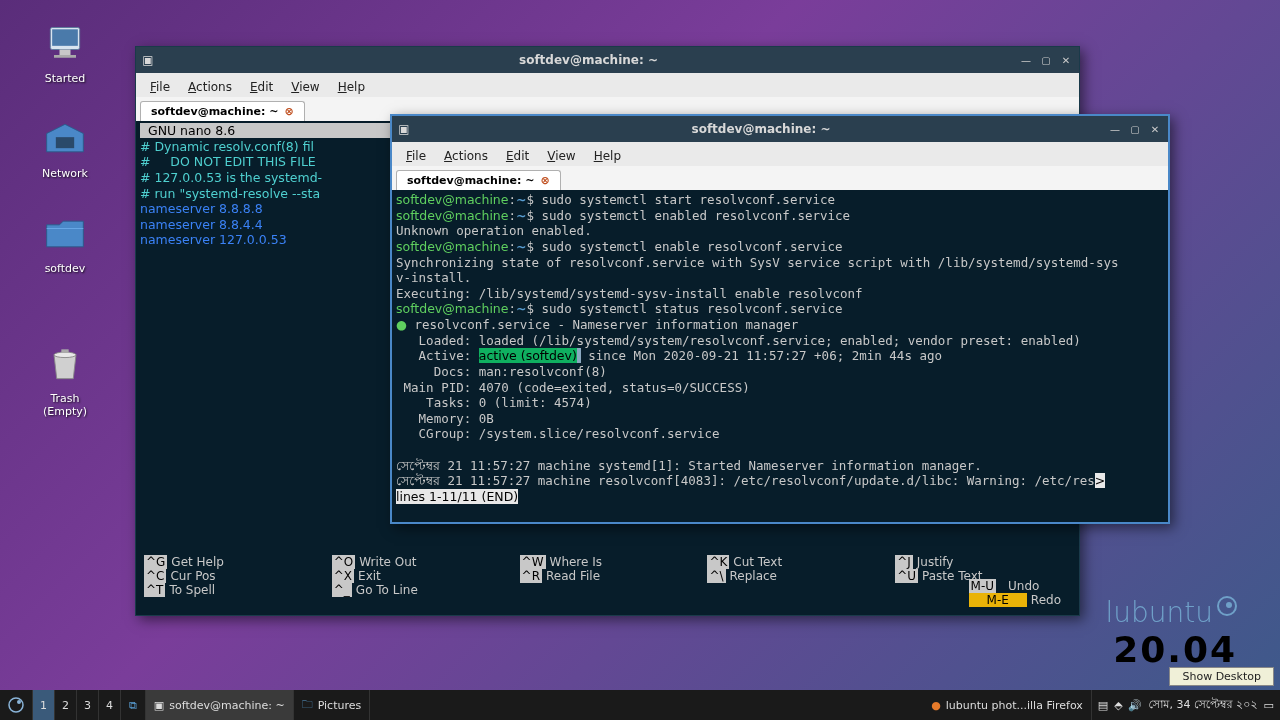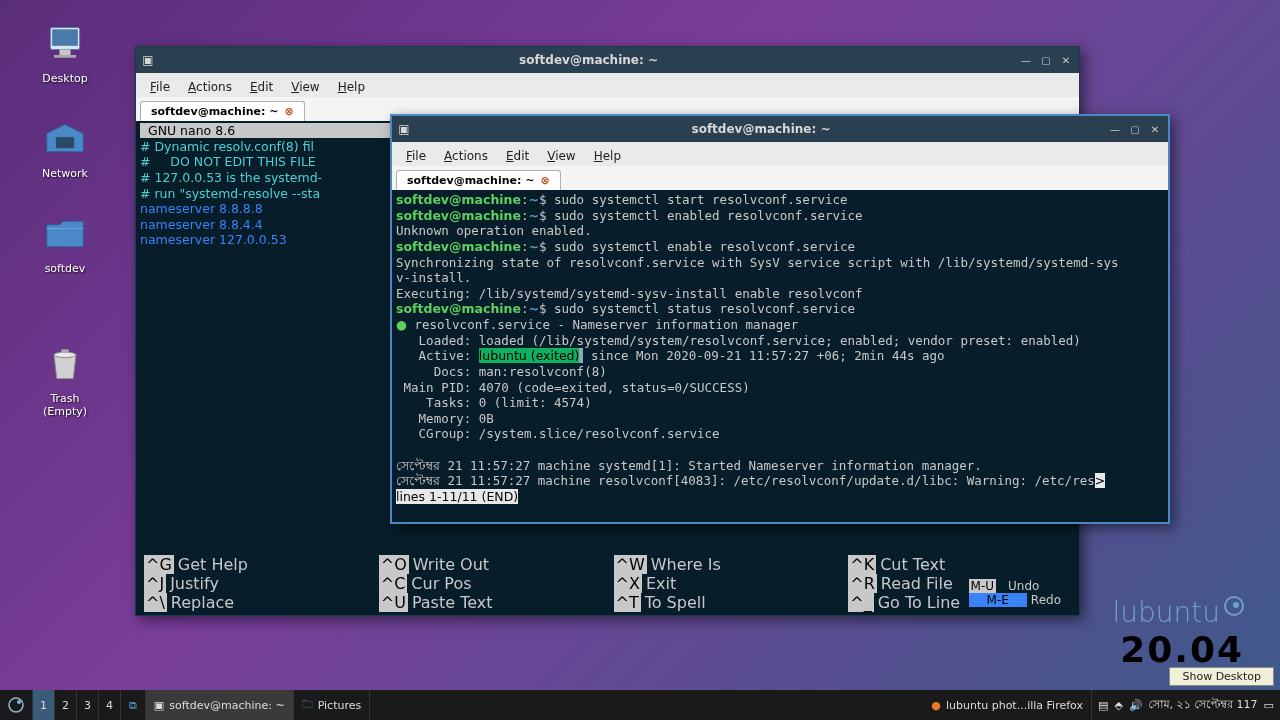--- a/index.html
+++ b/index.html
@@ -4,45 +4,45 @@
 <style>
 *{margin:0;padding:0;box-sizing:border-box;font-family:"DejaVu Sans",Arial,sans-serif}
 body{width:1280px;height:720px;overflow:hidden;background:linear-gradient(135deg,#5a2d7a 0%,#7a3d9a 40%,#3d5a8a 100%);position:relative}
 .desktop-icon{position:absolute;width:70px;text-align:center;color:#fff;font-size:11px;text-shadow:1px 1px 2px rgba(0,0,0,.8);cursor:pointer}
 .desktop-icon .ico{width:48px;height:48px;margin:0 auto 4px;display:flex;align-items:center;justify-content:center}
 .desktop-icon svg{width:44px;height:44px}
 #ico-computer{left:30px;top:20px}
 #ico-network{left:30px;top:115px}
 #ico-softdev{left:30px;top:210px}
 #ico-trash{left:30px;top:340px}
-.lubuntu-brand{position:absolute;right:36px;bottom:50px;text-align:right;color:#6fa0c8;font-size:28px;font-weight:300}
+.lubuntu-brand{position:absolute;right:43px;bottom:50px;text-align:right;color:#6fa0c8;font-size:28px;font-weight:300}
 .lubuntu-brand .ver{font-size:36px;font-weight:700;color:#000000;letter-spacing:2px}
 .lubuntu-brand .dot{display:inline-block;width:20px;height:20px;border:2px solid #6fa0c8;border-radius:50%;vertical-align:top;margin-left:4px;position:relative}
 .lubuntu-brand .dot::after{content:"";position:absolute;width:6px;height:6px;background:#6fa0c8;border-radius:50%;top:4px;right:3px}
 .win{position:absolute;background:#071d2a;border:1px solid #1a3a4a;box-shadow:4px 4px 12px rgba(0,0,0,.5)}
 .titlebar{height:26px;background:#2a3f4f;display:flex;align-items:center;color:#d8d8d8;font-size:12px;padding:0 4px}
 .titlebar .ticon{width:16px;height:16px;margin-right:6px;display:flex;align-items:center;justify-content:center}
 .titlebar .ttl{flex:1;text-align:center;font-weight:700}
 .titlebar .wbtn{width:18px;height:18px;margin-left:2px;color:#ccc;font-size:10px;display:flex;align-items:center;justify-content:center;cursor:pointer}
 .menubar{height:24px;background:#eaeaea;display:flex;align-items:flex-end;padding:0 6px;font-size:12px;color:#222;gap:2px}
 .menubar span{padding:3px 8px;cursor:pointer}
 .menubar span u{text-decoration:underline}
 .tabbar{height:24px;background:#f4f4f4;display:flex;align-items:flex-end;padding:0 4px;gap:2px}
 .tab{background:#fff;border:1px solid #b0b0b0;border-bottom:none;border-radius:3px 3px 0 0;padding:3px 10px;font-size:11px;display:flex;align-items:center;gap:6px}
 .tab .x{color:#c05020;font-weight:700;cursor:pointer}
 .term{font-family:"DejaVu Sans Mono","Courier New",monospace;font-size:12.5px;line-height:1.25;padding:2px 4px;color:#c8c8c8;white-space:pre;overflow:hidden}
-.term .g{color:#5fcf5f;font-weight:700}
+.term .g{color:#5fcf5f;font-weight:400}
 .term .b{color:#5a9fd4;font-weight:700}
 .term .c{color:#4fd0d0}
 .term .w{color:#3b82f6}
 .term .hl{background:#0fb060;color:#000}
 .term .hl2{background:#e8e8e8;color:#000}
 .term .neg{background:#c8c8c8;color:#000}
 .term .cur{background:#8aa8c0;color:#000}
-.nano-footer{display:grid;grid-template-columns:repeat(4,1fr);gap:0 12px;padding:4px 8px;font-family:"DejaVu Sans Mono",monospace;font-size:16px;color:#c8c8c8}
+.nano-footer{display:grid;grid-template-columns:repeat(5,1fr);gap:0 12px;padding:4px 8px;font-family:"DejaVu Sans Mono",monospace;font-size:12px;color:#c8c8c8}
 .nano-footer span .k{background:#c8c8c8;color:#000;padding:0 2px;margin-right:4px}
 .taskbar{position:absolute;bottom:0;left:0;right:0;height:30px;background:#1a1a1a;display:flex;align-items:center;color:#ddd;font-size:11px}
 .taskbar .tbtn{height:100%;padding:0 8px;display:flex;align-items:center;gap:5px;cursor:pointer;border-right:1px solid #333}
 .taskbar .tbtn.active{background:#3a3a3a}
 .taskbar .ws{padding:0 7px;border-right:1px solid #333}
 .taskbar .ws.active{background:#3a5a7a}
 .taskbar .spacer{flex:1}
 .taskbar .tray{display:flex;align-items:center;gap:6px;padding:0 6px}
 .taskbar .tray span{cursor:pointer}
 .show-desktop{position:absolute;right:6px;bottom:34px;background:#f0f0d8;border:1px solid #888;padding:2px 12px;font-size:11px;color:#222}
@@ -56,21 +56,21 @@
 
 <div class="desktop-icon" id="ico-computer">
   <div class="ico">
       <svg viewBox="0 0 48 48">
         <rect x="8" y="6" width="32" height="24" rx="2" fill="#d8e4ef" stroke="#5a7a9a"></rect>
         <rect x="10" y="8" width="28" height="18" fill="#4a7aaa"></rect>
         <rect x="18" y="30" width="12" height="6" fill="#c8c8c8"></rect>
         <rect x="12" y="36" width="24" height="3" fill="#aaa"></rect>
       </svg>
     </div>
-  <div>Desktop</div>
+  <div>Started</div>
 </div>
 <div class="desktop-icon" id="ico-network">
   <div class="ico">
       <svg viewBox="0 0 48 48">
         <path d="M4 18 L24 8 L44 18 L44 38 L4 38 Z" fill="#4a88c8" stroke="#2a5a8a"></path>
         <rect x="14" y="22" width="20" height="12" fill="#2a4a6a"></rect>
       </svg>
     </div>
   <div>Network</div>
 </div>
@@ -138,21 +138,21 @@
       <span><span class="k">^C</span>Cur Pos</span>
       <span><span class="k">^X</span>Exit</span>
       <span><span class="k">^R</span>Read File</span>
       <span><span class="k">^\</span>Replace</span>
       <span><span class="k">^U</span>Paste Text</span>
       <span><span class="k">^T</span>To Spell</span>
       <span><span class="k">^_</span>Go To Line</span>
     </div>
 <div style="position: absolute; right: 18px; bottom: 8px; font-family: monospace; font-size: 12px; color: rgb(200, 200, 200);">
       <div><span class="k" style="background:#c8c8c8;color:#000;padding:0 2px;margin-right:12px">M-U</span>Undo</div>
-      <div><span class="k" style="background:#3b82f6;color:#000;padding:0 18px;margin-right:4px">M-E</span>Redo</div>
+      <div><span class="k" style="background:#eab308;color:#000;padding:0 18px;margin-right:4px">M-E</span>Redo</div>
     </div>
   </div>
 
 <div class="win" id="win2">
   <div class="titlebar">
     <span class="ticon">▣</span>
     <span class="ttl">softdev@machine: ~</span>
     <span class="wbtn">—</span>
     <span class="wbtn">▢</span>
     <span class="wbtn">✕</span>
@@ -173,21 +173,21 @@
   <div class="term" id="term2"><span class="g">softdev@machine</span>:<span class="b">~</span>$ sudo systemctl start resolvconf.service
 <span class="g">softdev@machine</span>:<span class="b">~</span>$ sudo systemctl enabled resolvconf.service
 Unknown operation enabled.
 <span class="g">softdev@machine</span>:<span class="b">~</span>$ sudo systemctl enable resolvconf.service
 Synchronizing state of resolvconf.service with SysV service script with /lib/systemd/systemd-sys
 v-install.
 Executing: /lib/systemd/systemd-sysv-install enable resolvconf
 <span class="g">softdev@machine</span>:<span class="b">~</span>$ sudo systemctl status resolvconf.service
 <span class="g">●</span> resolvconf.service - Nameserver information manager
    Loaded: loaded (/lib/systemd/system/resolvconf.service; enabled; vendor preset: enabled)
-   Active: <span class="hl">lubuntu (exited)</span><span class="cur"> </span> since Mon 2020-09-21 11:57:27 +06; 2min 44s ago
+   Active: <span class="hl">active (softdev)</span><span class="cur"> </span> since Mon 2020-09-21 11:57:27 +06; 2min 44s ago
      Docs: man:resolvconf(8)
  Main PID: 4070 (code=exited, status=0/SUCCESS)
     Tasks: 0 (limit: 4574)
    Memory: 0B
    CGroup: /system.slice/resolvconf.service
 
 সেপ্টেম্বর 21 11:57:27 machine systemd[1]: Started Nameserver information manager.
 সেপ্টেম্বর 21 11:57:27 machine resolvconf[4083]: /etc/resolvconf/update.d/libc: Warning: /etc/res<span class="hl2">&gt;</span>
 <span class="hl2">lines 1-11/11 (END)</span></div>
 </div>
@@ -218,16 +218,16 @@
     </div>
   <div class="spacer"></div>
   <div class="tbtn">
       <span style="color:#e67a2a">●</span>
       <span>lubuntu phot...illa Firefox</span>
     </div>
   <div class="tray">
     <span>▤</span>
     <span>⬘</span>
     <span>🔊</span>
-    <span>সোম, ২১ সেপ্টেম্বর 117</span>
+    <span>সোম, 34 সেপ্টেম্বর ২০২</span>
     <span>▭</span>
   </div>
 </div>
 
 </body></html>

